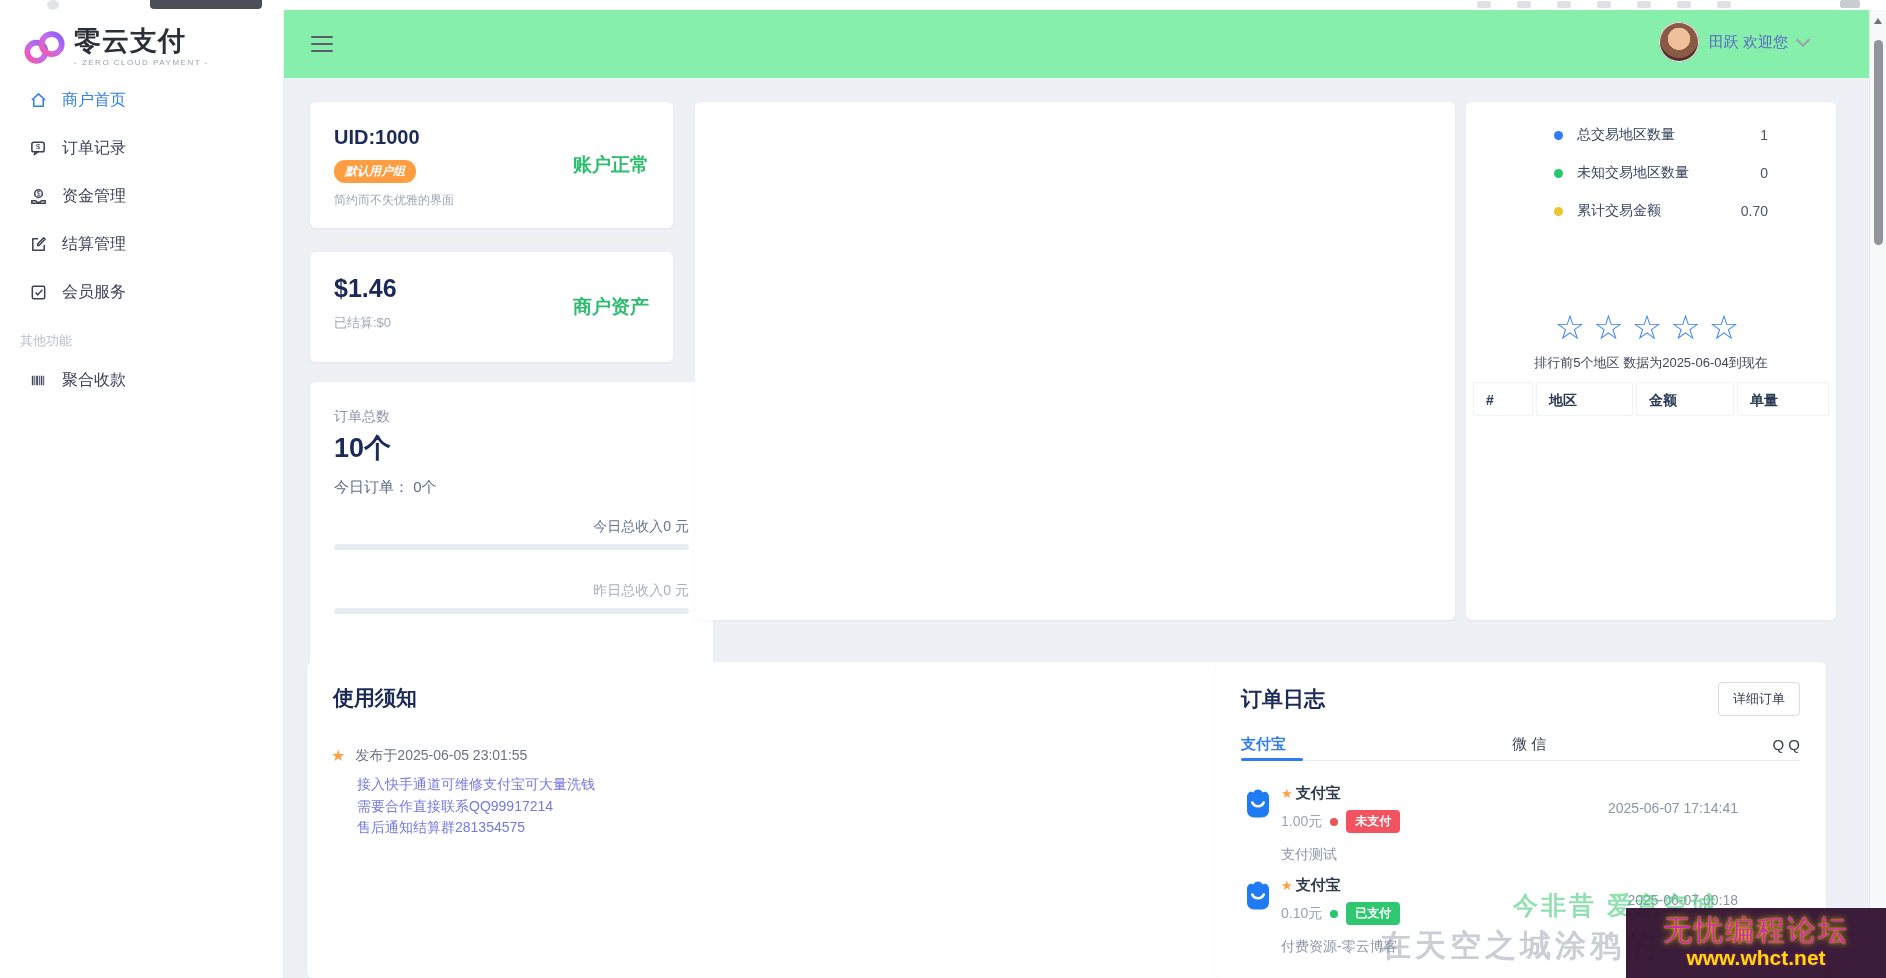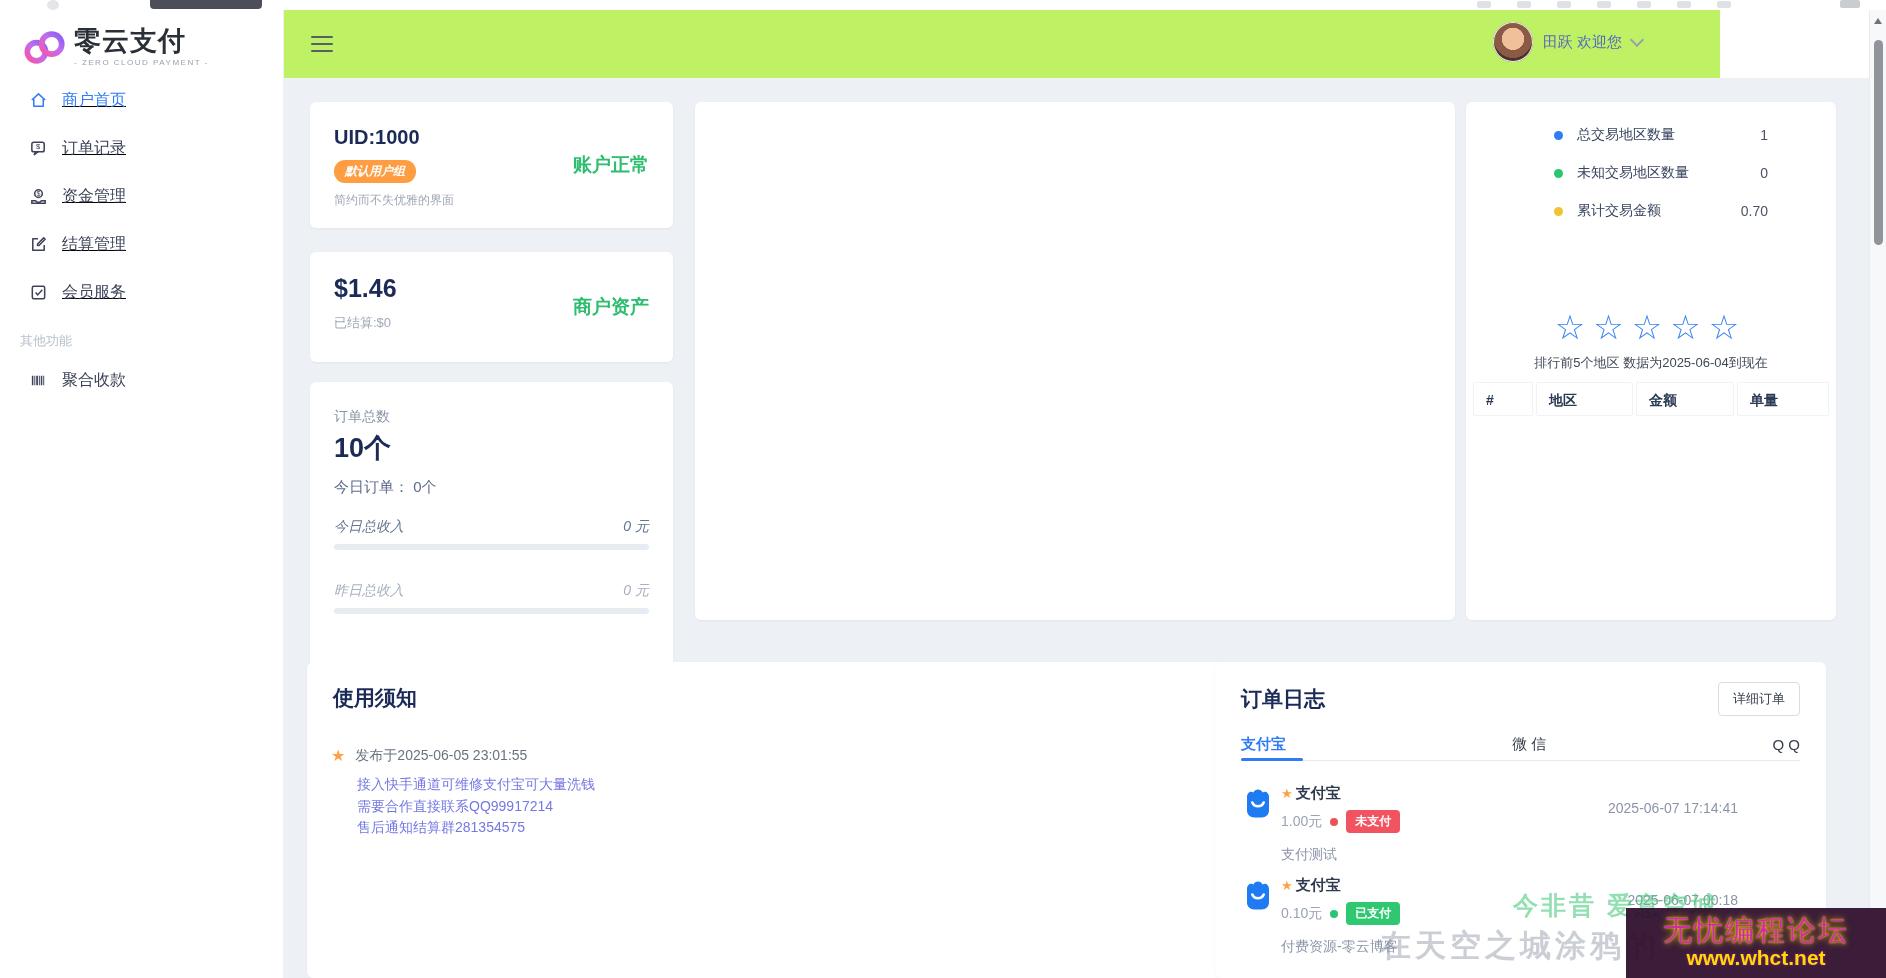--- a/index.html
+++ b/index.html
@@ -13,63 +13,63 @@
   .ts-ico{position:absolute;top:1px;width:14px;height:7px;background:#d9dce1;border-radius:2px;opacity:.85;}
   .ts-dark{position:absolute;left:1840px;top:0;width:20px;height:8px;background:#c9ccd1;border-radius:2px;}
 
   
   .sidebar{position:absolute;left:0;top:10px;width:283px;height:968px;background:#fff;border-right:1px solid #eef0f3;z-index:10;}
   .logo{display:flex;align-items:flex-start;padding:16px 0 0 22px;}
   .logo svg{width:46px;height:42px;flex:0 0 auto;}
   .logo-text{margin-left:6px;}
   .logo-title{font-size:27px;color:#2b2f38;font-weight:600;letter-spacing:1px;line-height:1.15;}
   .logo-sub{font-size:8px;color:#9aa1ac;letter-spacing:1.5px;text-align:center;margin-top:1px;}
-  .menu{margin-top:8px;text-decoration:underline;}
+  .menu{margin-top:8px;}
   .menu-item{display:flex;align-items:center;height:48px;padding-left:28px;font-size:16px;color:#3c4257;cursor:pointer;}
   .menu-item .mi{width:20px;height:20px;margin-right:14px;display:inline-flex;align-items:center;justify-content:center;color:#3c4257;}
   .menu-item.active{color:#2f7cf6;}
   .menu-item.active .mi{color:#2f7cf6;}
   .menu-section{margin:16px 0 6px 20px;font-size:13px;color:#b9c0cc;}
   .mi svg{width:19px;height:19px;}
 
   
-  .topbar{position:absolute;left:283px;top:10px;width:1437px;height:68px;background:#bef264;border-bottom:1px solid #f1f2f5;z-index:5;}
+  .topbar{position:absolute;left:283px;top:10px;width:1603px;height:68px;background:#86efac;border-bottom:1px solid #f1f2f5;z-index:5;}
   .hamburger{position:absolute;left:28px;top:26px;width:22px;height:16px;cursor:pointer;}
   .hamburger i{display:block;height:2px;background:#5a5e66;margin-bottom:5px;border-radius:1px;}
   .userbox{position:absolute;right:78px;top:12px;display:flex;align-items:center;cursor:pointer;}
   .avatar{width:40px;height:40px;border-radius:50%;background:
     radial-gradient(circle at 50% 42%, #f0c09a 0 36%, #8a5a44 37% 62%, #4c3228 63% 100%);
     box-shadow:0 0 0 1px #eee inset;}
   .username{margin-left:10px;font-size:15px;color:#5a68c0;}
   .chev{width:8px;height:8px;border-right:2px solid #9aa0ab;border-bottom:2px solid #9aa0ab;transform:rotate(45deg);margin-left:10px;margin-top:-4px;}
 
   
   .content{position:absolute;left:283px;top:78px;width:1603px;height:900px;background:#edf0f4;}
   .card{position:absolute;background:#fff;border-radius:6px;box-shadow:0 1px 3px rgba(30,40,80,.05);}
 
   .card-uid{left:27px;top:24px;width:363px;height:126px;}
   .card-asset{left:27px;top:174px;width:363px;height:110px;}
-  .card-orders{left:27px;top:304px;width:363px;height:320px;}
+  .card-orders{left:27px;top:304px;width:363px;height:320px;padding-left:40px;}
   .card-map{left:412px;top:24px;width:760px;height:518px;}
   .card-stats{left:1183px;top:24px;width:370px;height:518px;}
   .card-notice{left:24px;top:584px;width:1048px;height:316px;}
   .card-orderlog{left:932px;top:584px;width:611px;height:316px;}
 
   .uid-title{position:absolute;left:24px;top:24px;font-size:20px;font-weight:700;color:#1b2a57;}
   .uid-badge{position:absolute;left:24px;top:58px;background:#ff9d42;color:#fff;font-size:12px;font-weight:700;font-style:italic;padding:3px 11px;border-radius:11px;}
   .uid-desc{position:absolute;left:24px;top:90px;font-size:12px;color:#a0a8b8;}
   .green-flag{position:absolute;right:24px;top:50%;transform:translateY(-50%);font-size:19px;font-weight:700;color:#2dbd6e;}
 
   .asset-amount{position:absolute;left:24px;top:22px;font-size:25px;font-weight:700;color:#1b2a57;}
   .asset-settled{position:absolute;left:24px;top:62px;font-size:13px;color:#a0a8b8;}
 
   .oc-label{position:absolute;left:24px;top:26px;font-size:14px;color:#8b94a8;}
   .oc-total{position:absolute;left:24px;top:48px;font-size:27px;font-weight:700;color:#1b2a57;}
   .oc-today{position:absolute;left:24px;top:96px;font-size:15px;color:#5d6b8a;}
-  .oc-row{position:absolute;left:24px;right:24px;display:flex;justify-content:space-between;font-size:14px;font-style:italic;}
+  .oc-row{position:absolute;left:24px;right:24px;display:flex;justify-content:flex-end;font-size:14px;}
   .oc-row.r1{top:136px;color:#64748f;}
   .oc-row.r2{top:200px;color:#a8b0bf;}
   .oc-bar{position:absolute;left:24px;right:24px;height:6px;background:#e7ecf3;border-radius:3px;}
   .oc-bar.b1{top:162px;}
   .oc-bar.b2{top:226px;}
 
   
   .stat-list{position:absolute;left:88px;top:22px;width:214px;}
   .stat-row{display:flex;align-items:center;height:22px;margin-bottom:16px;}
   .dot{width:9px;height:9px;border-radius:50%;margin-right:14px;flex:0 0 auto;}

